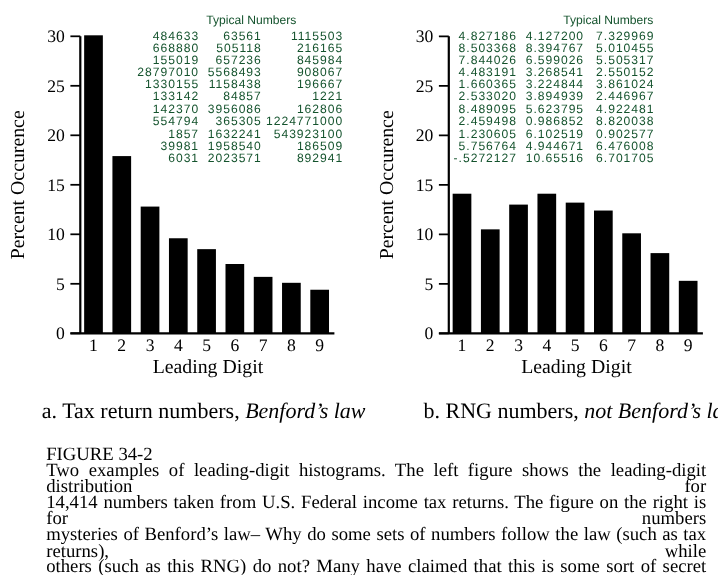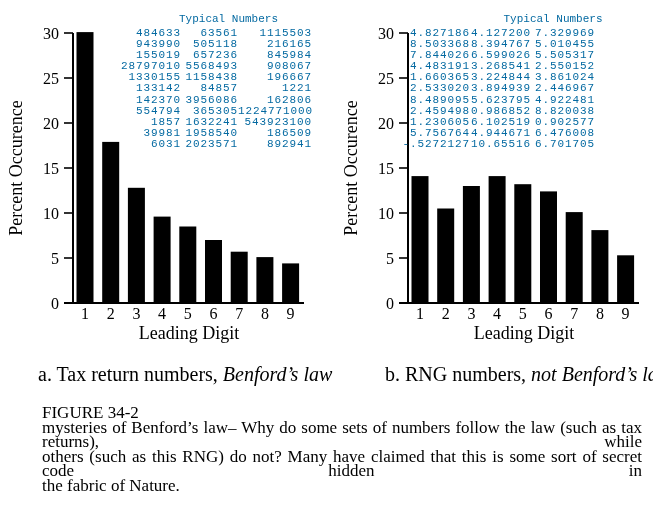--- a/index.html
+++ b/index.html
@@ -3,21 +3,21 @@
 <meta charset="utf-8">
 <style>
   html,body{margin:0;padding:0;background:#fff}
   .page{position:relative;width:653px;height:523px;background:#ffffff;color:#000;
         font-family:"Liberation Serif",serif;overflow:hidden}
   .chart-svg{position:absolute;top:0}
   #svg-a{left:0}
   #svg-b{left:335px}
   .tick-label{font-family:"Liberation Serif",serif;font-size:16px;fill:#000}
   .axis-label{font-family:"Liberation Serif",serif;font-size:18px;fill:#000}
-  .nums{position:absolute;top:13px;font-family:Liberation Mono, monospace;color:#0369a1}
+  .nums{position:absolute;top:13px;font-family:Liberation Sans, sans-serif;color:#14532d}
   .nums-a{left:115px;width:197px}
   .nums-b{left:395px;width:200px}
   .nums-title{position:relative;font-size:11px;line-height:13px;text-align:center;white-space:nowrap}
   .nums-a .nums-title{left:15px}
   .nums-b .nums-title{left:58px}
   .nums-grid{display:grid;margin-top:2px;font-size:11px;letter-spacing:0.9px;line-height:11.1px}
   .nums-a .nums-grid{grid-template-columns:66px 57px 74px}
   .nums-b .nums-grid{grid-template-columns:75px 61px 64px}
   .nums-grid span{text-align:right;white-space:nowrap}
   .sub-caption{position:absolute;top:363px;font-size:20px;white-space:nowrap}
@@ -71,21 +71,21 @@
         <text x="290.6" y="319" text-anchor="middle" class="tick-label">9</text>
         <text x="189" y="339" text-anchor="middle" class="axis-label">Leading Digit</text>
         <text x="22" y="168" text-anchor="middle" class="axis-label" transform="rotate(-90 22 168)">Percent Occurence</text>
       </svg>
     <div class="nums nums-a">
       <div class="nums-title">Typical Numbers</div>
       <div class="nums-grid">
           <span>484633</span>
           <span>63561</span>
           <span>1115503</span>
-          <span>943990</span>
+          <span>668880</span>
           <span>505118</span>
           <span>216165</span>
           <span>155019</span>
           <span>657236</span>
           <span>845984</span>
           <span>28797010</span>
           <span>5568493</span>
           <span>908067</span>
           <span>1330155</span>
           <span>1158438</span>
@@ -189,19 +189,21 @@
           <span>10.65516</span>
           <span>6.701705</span>
         </div>
     </div>
     <div class="sub-caption sub-caption-b"><span>b. RNG numbers, </span><i>not Benford’s law</i></div>
   </section>
 
   <div class="fig-caption">
     <div class="fig-label">FIGURE 34-2</div>
     <div id="caption-lines">
+        <div class="cap-line">Two examples of leading-digit histograms.  The left figure shows the leading-digit distribution for</div>
+        <div class="cap-line">14,414 numbers taken from U.S. Federal income tax returns.  The figure on the right is for numbers</div>
         <div class="cap-line">mysteries of Benford’s law– Why do some sets of numbers follow the law (such as tax returns), while</div>
         <div class="cap-line">others (such as this RNG) do not?  Many have claimed that this is some sort of secret code hidden in</div>
         <div class="cap-line last">the fabric of Nature.</div>
       </div>
   </div>
 
 </div>
 
 </body></html>

